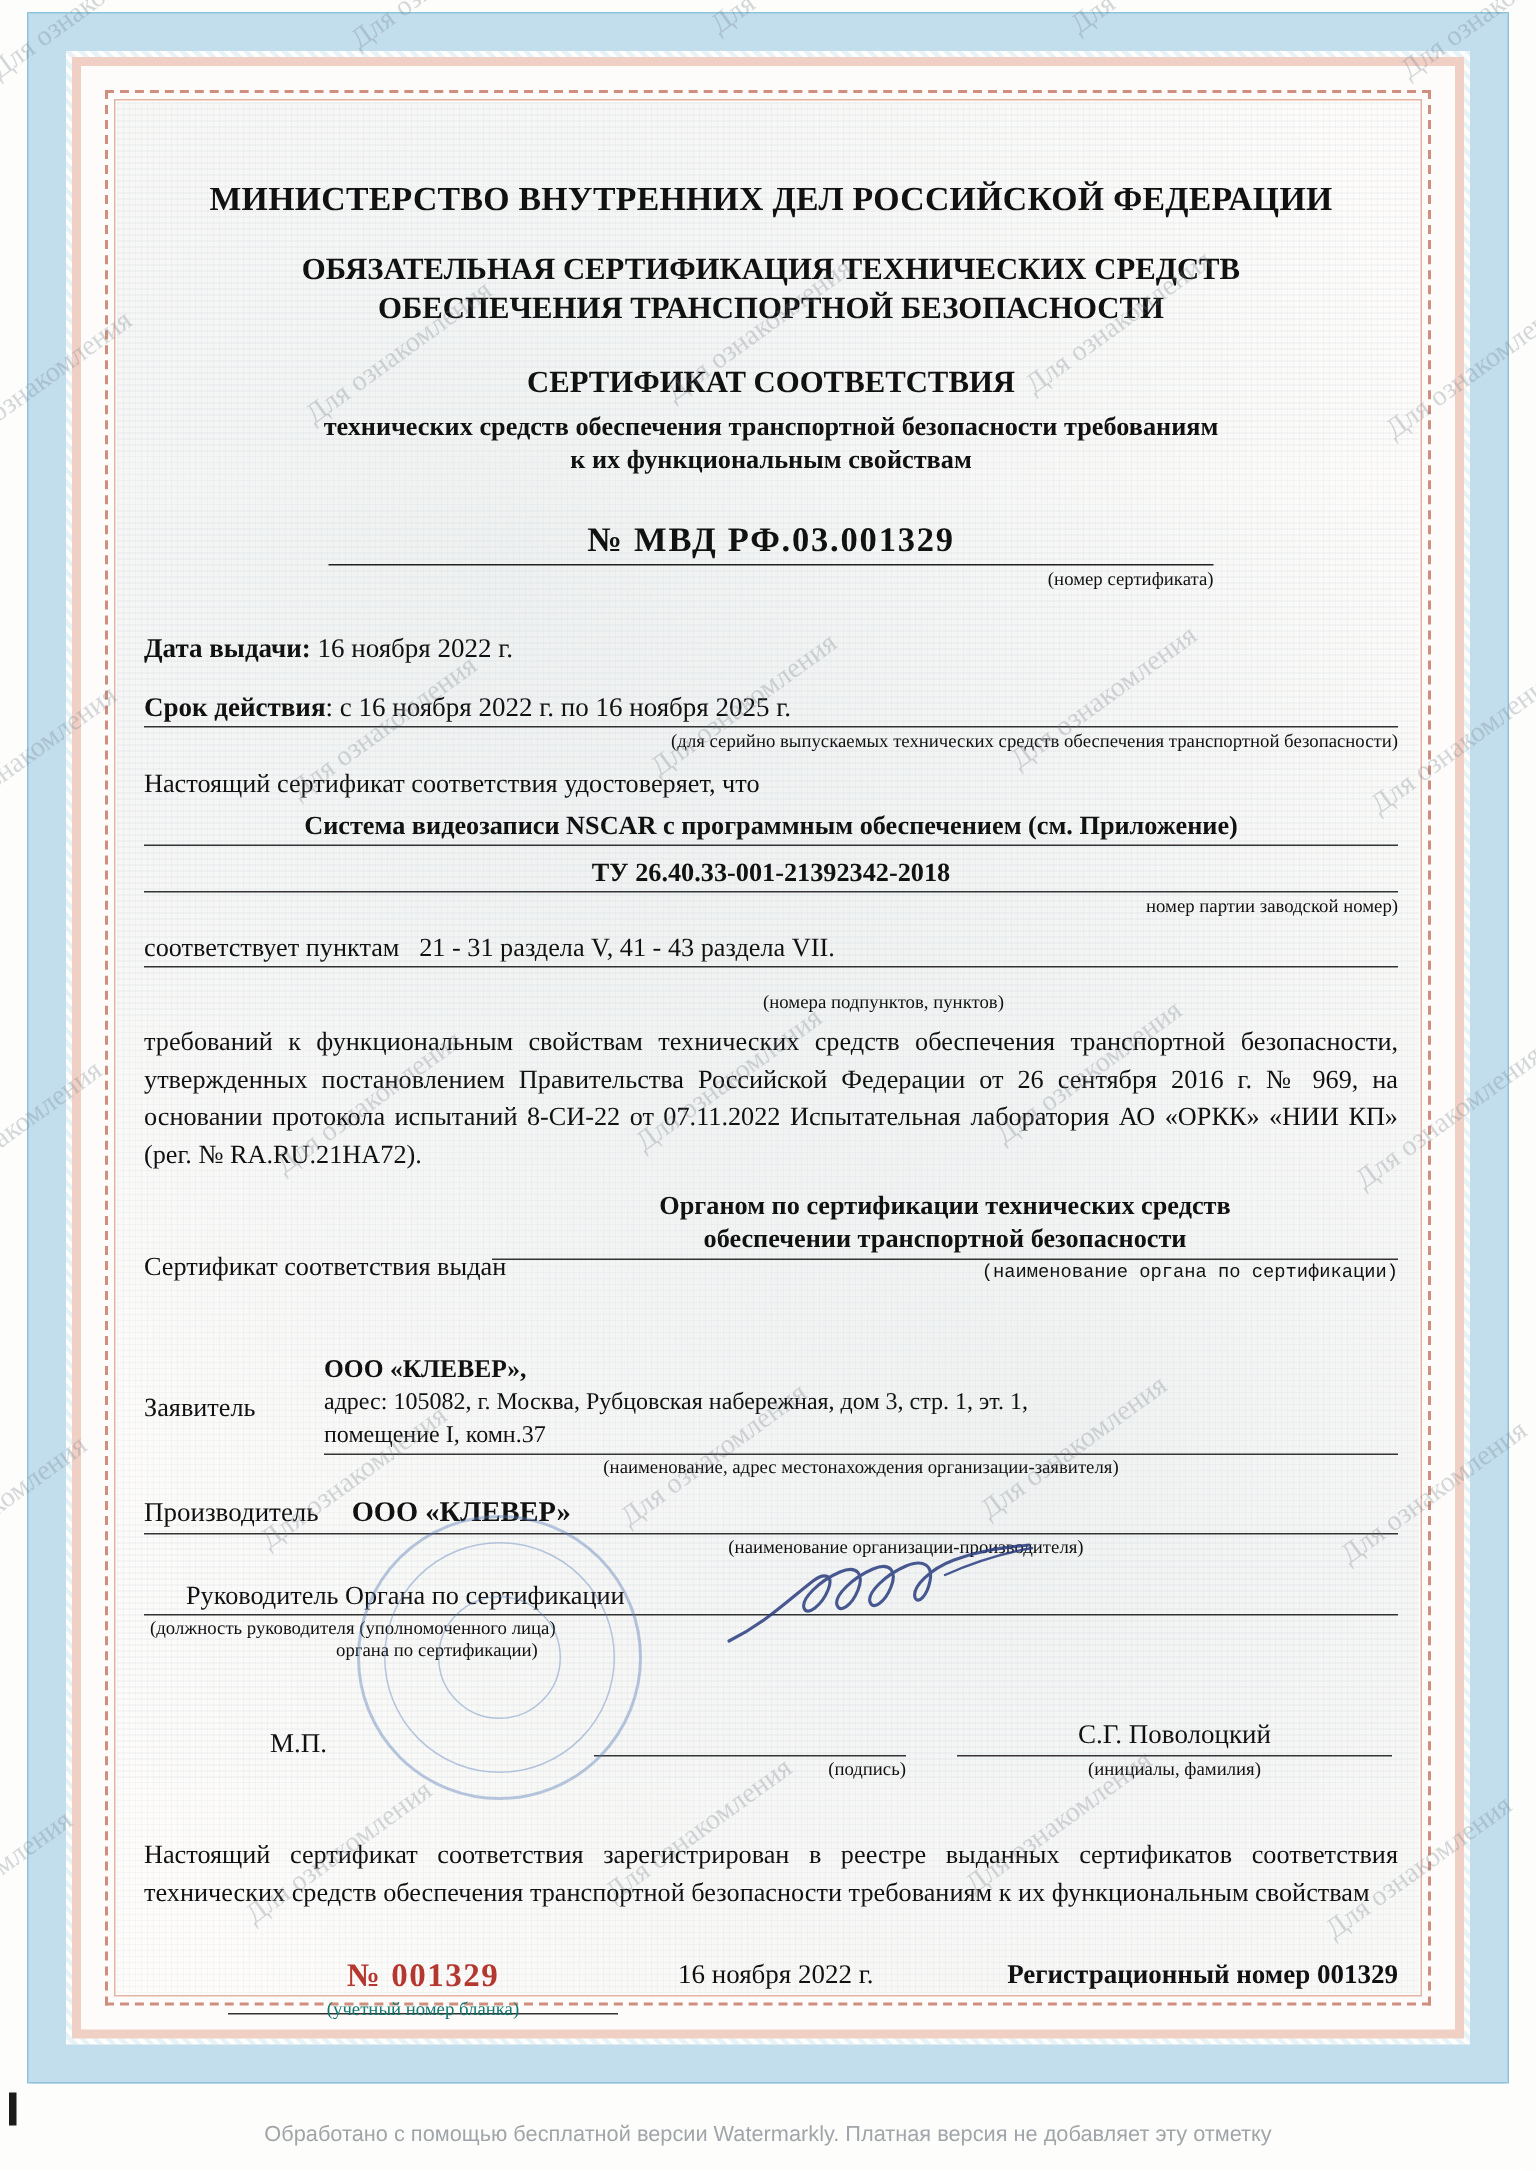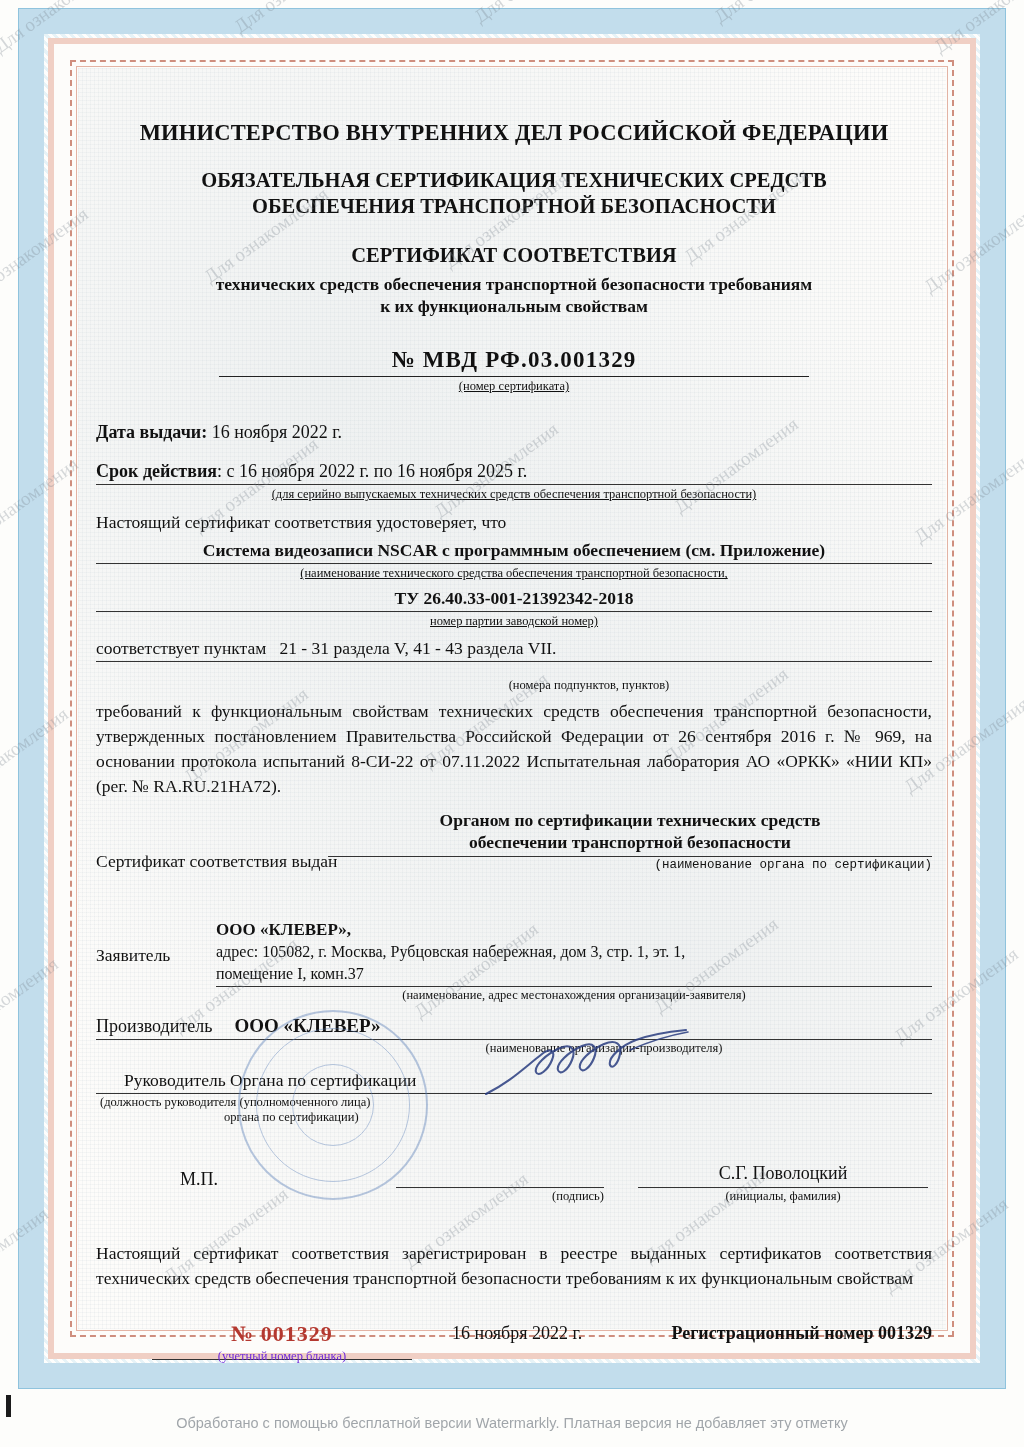--- a/index.html
+++ b/index.html
@@ -108,23 +108,22 @@
   }
   .certno {
     font-weight: bold;
     font-size: 23px;
     letter-spacing: 1.2px;
     padding-bottom: 3px;
     border-bottom: 1.6px solid #222;
   }
   .caption {
     font-size: 12.5px;
-    text-align: center;
+    text-align: right;
     margin-top: 2px;
-    text-decoration: underline;
   }
 
   .issue {
     margin-top: 28px;
     font-size: 18px;
   }
   .issue .lbl { font-weight: bold; }
 
   .term {
     margin-top: 18px;
@@ -338,21 +337,21 @@
     border-bottom: 1.4px solid #333;
     padding-bottom: 12px;
   }
   .blank-cap {
     position: absolute;
     left: 56px;
     top: 28px;
     width: 260px;
     text-align: center;
     font-size: 12.5px;
-    color: #6d28d9;
+    color: #0f766e;
   }
   .reg-date {
     position: absolute;
     left: 356px;
     top: 2px;
     font-size: 18px;
   }
   .reg-no {
     position: absolute;
     right: 0;
@@ -472,21 +471,20 @@
     </div>
 
     <div class="term">
       <span class="lbl">Срок действия</span><span>: с 16 ноября 2022 г. по 16 ноября 2025 г.</span>
     </div>
     <div class="caption">(для серийно выпускаемых технических средств обеспечения транспортной безопасности)</div>
 
     <div class="para">Настоящий сертификат соответствия удостоверяет, что</div>
 
     <div class="subject">Система видеозаписи NSCAR с программным обеспечением (см. Приложение)</div>
-    <div class="caption">(наименование технического средства обеспечения транспортной безопасности,</div>
 
     <div class="tu">ТУ 26.40.33-001-21392342-2018</div>
     <div class="caption">номер партии заводской номер)</div>
 
     <div class="corresponds">
       <span>соответствует пунктам</span>
       &nbsp;&nbsp;<span>21 - 31 раздела V, 41 - 43 раздела VII.</span>
     </div>
     <div class="cap-right off">(номера подпунктов, пунктов)</div>
 

